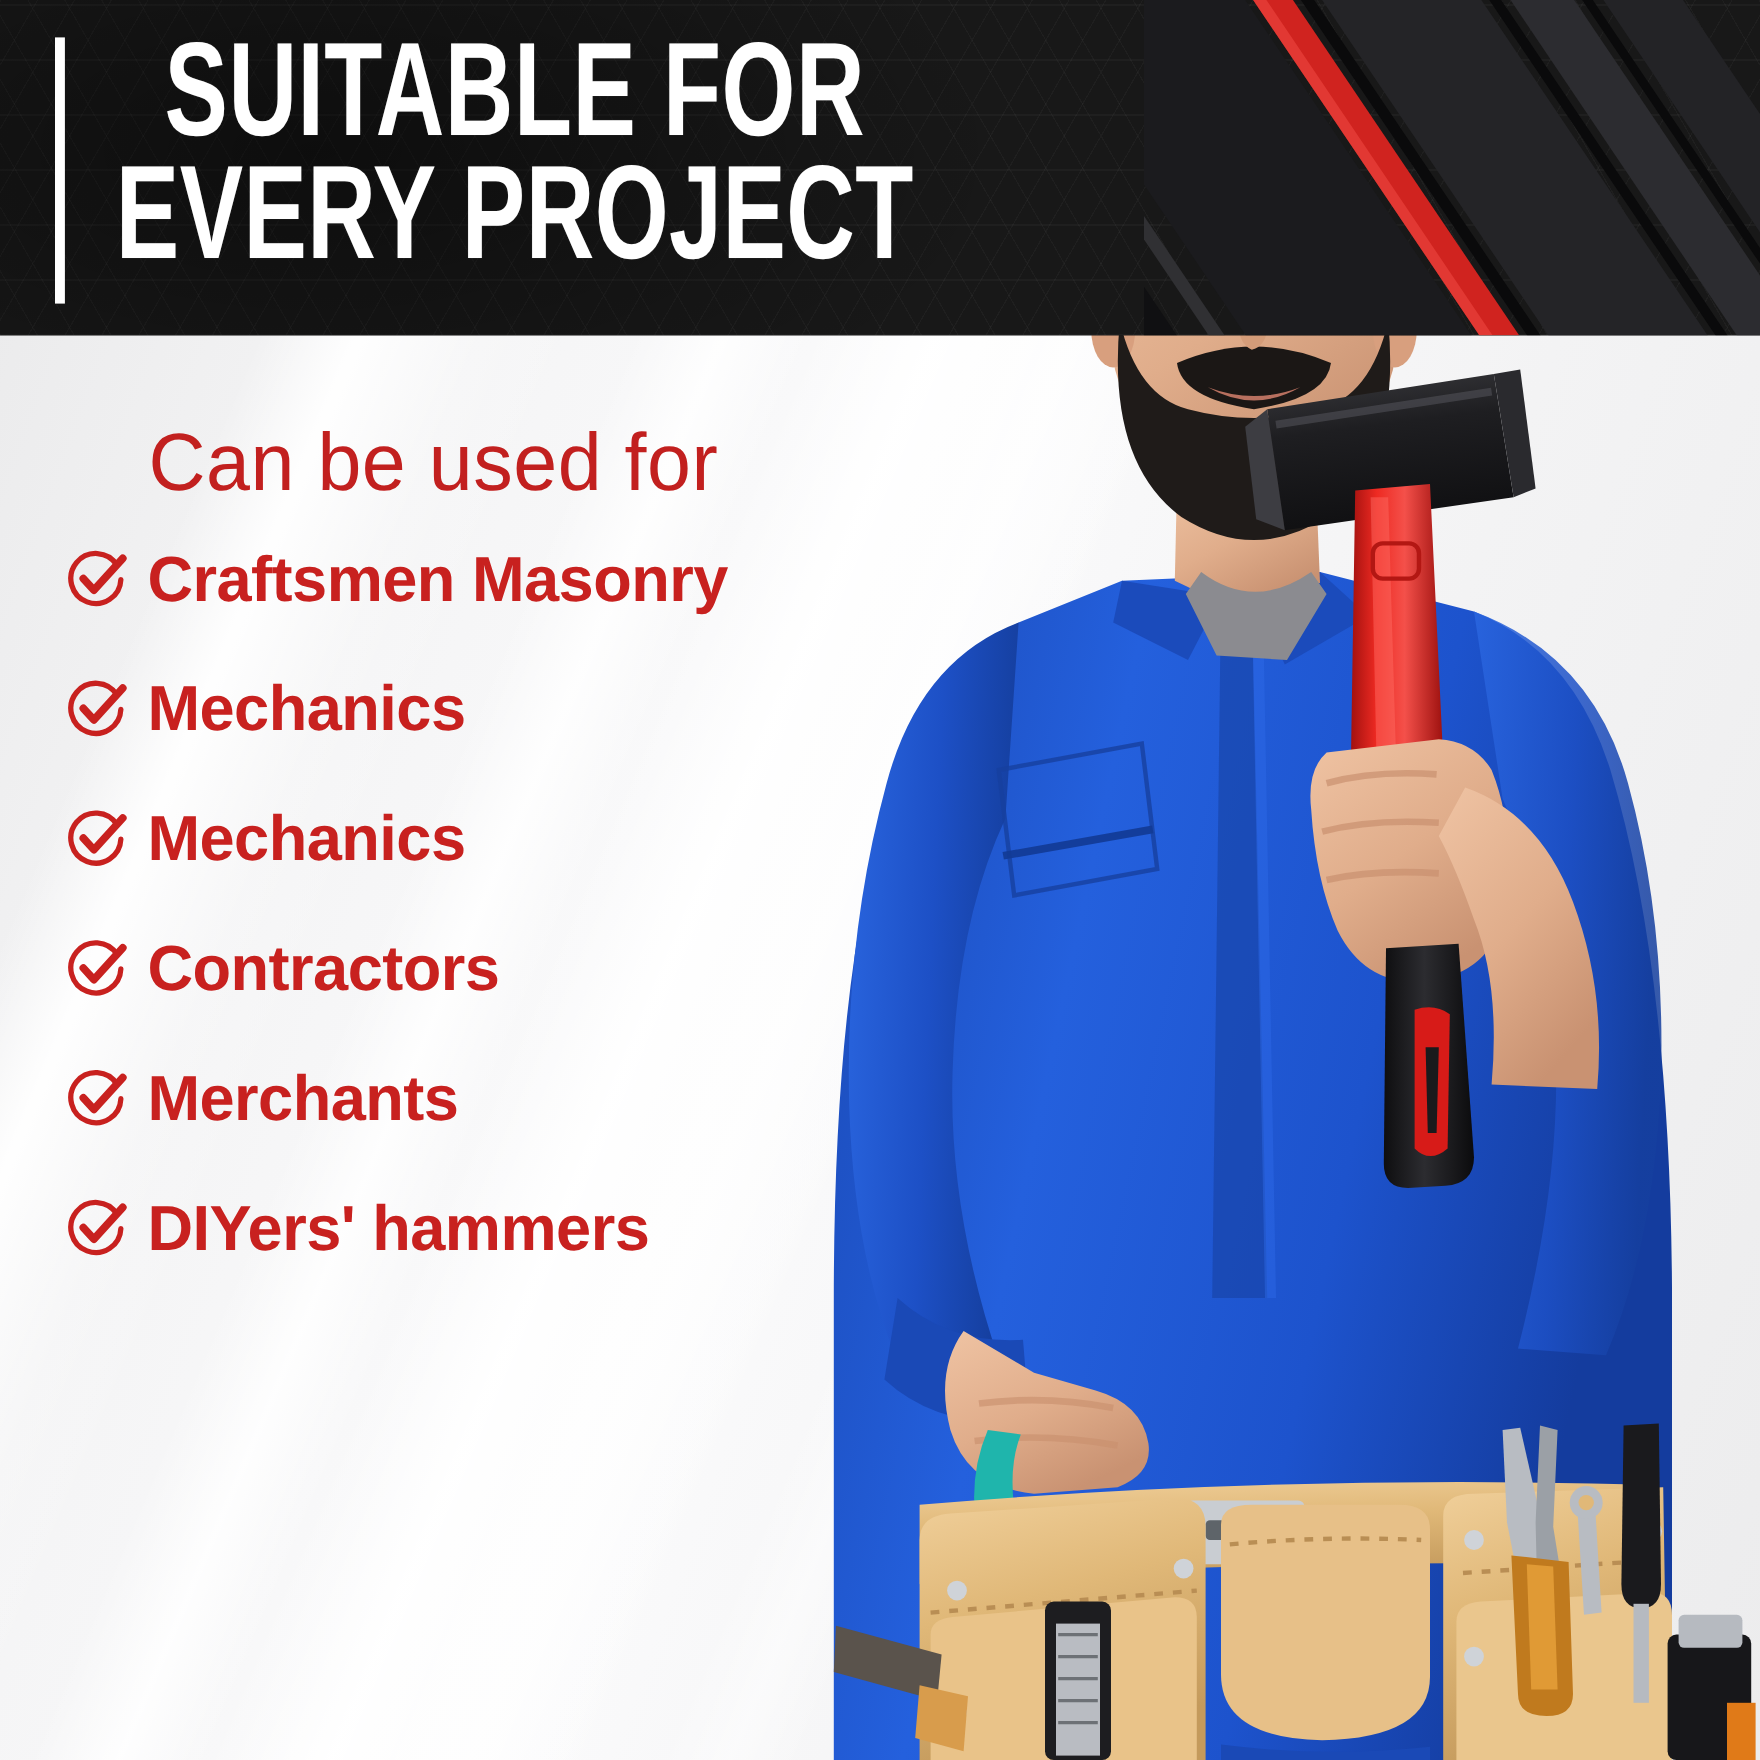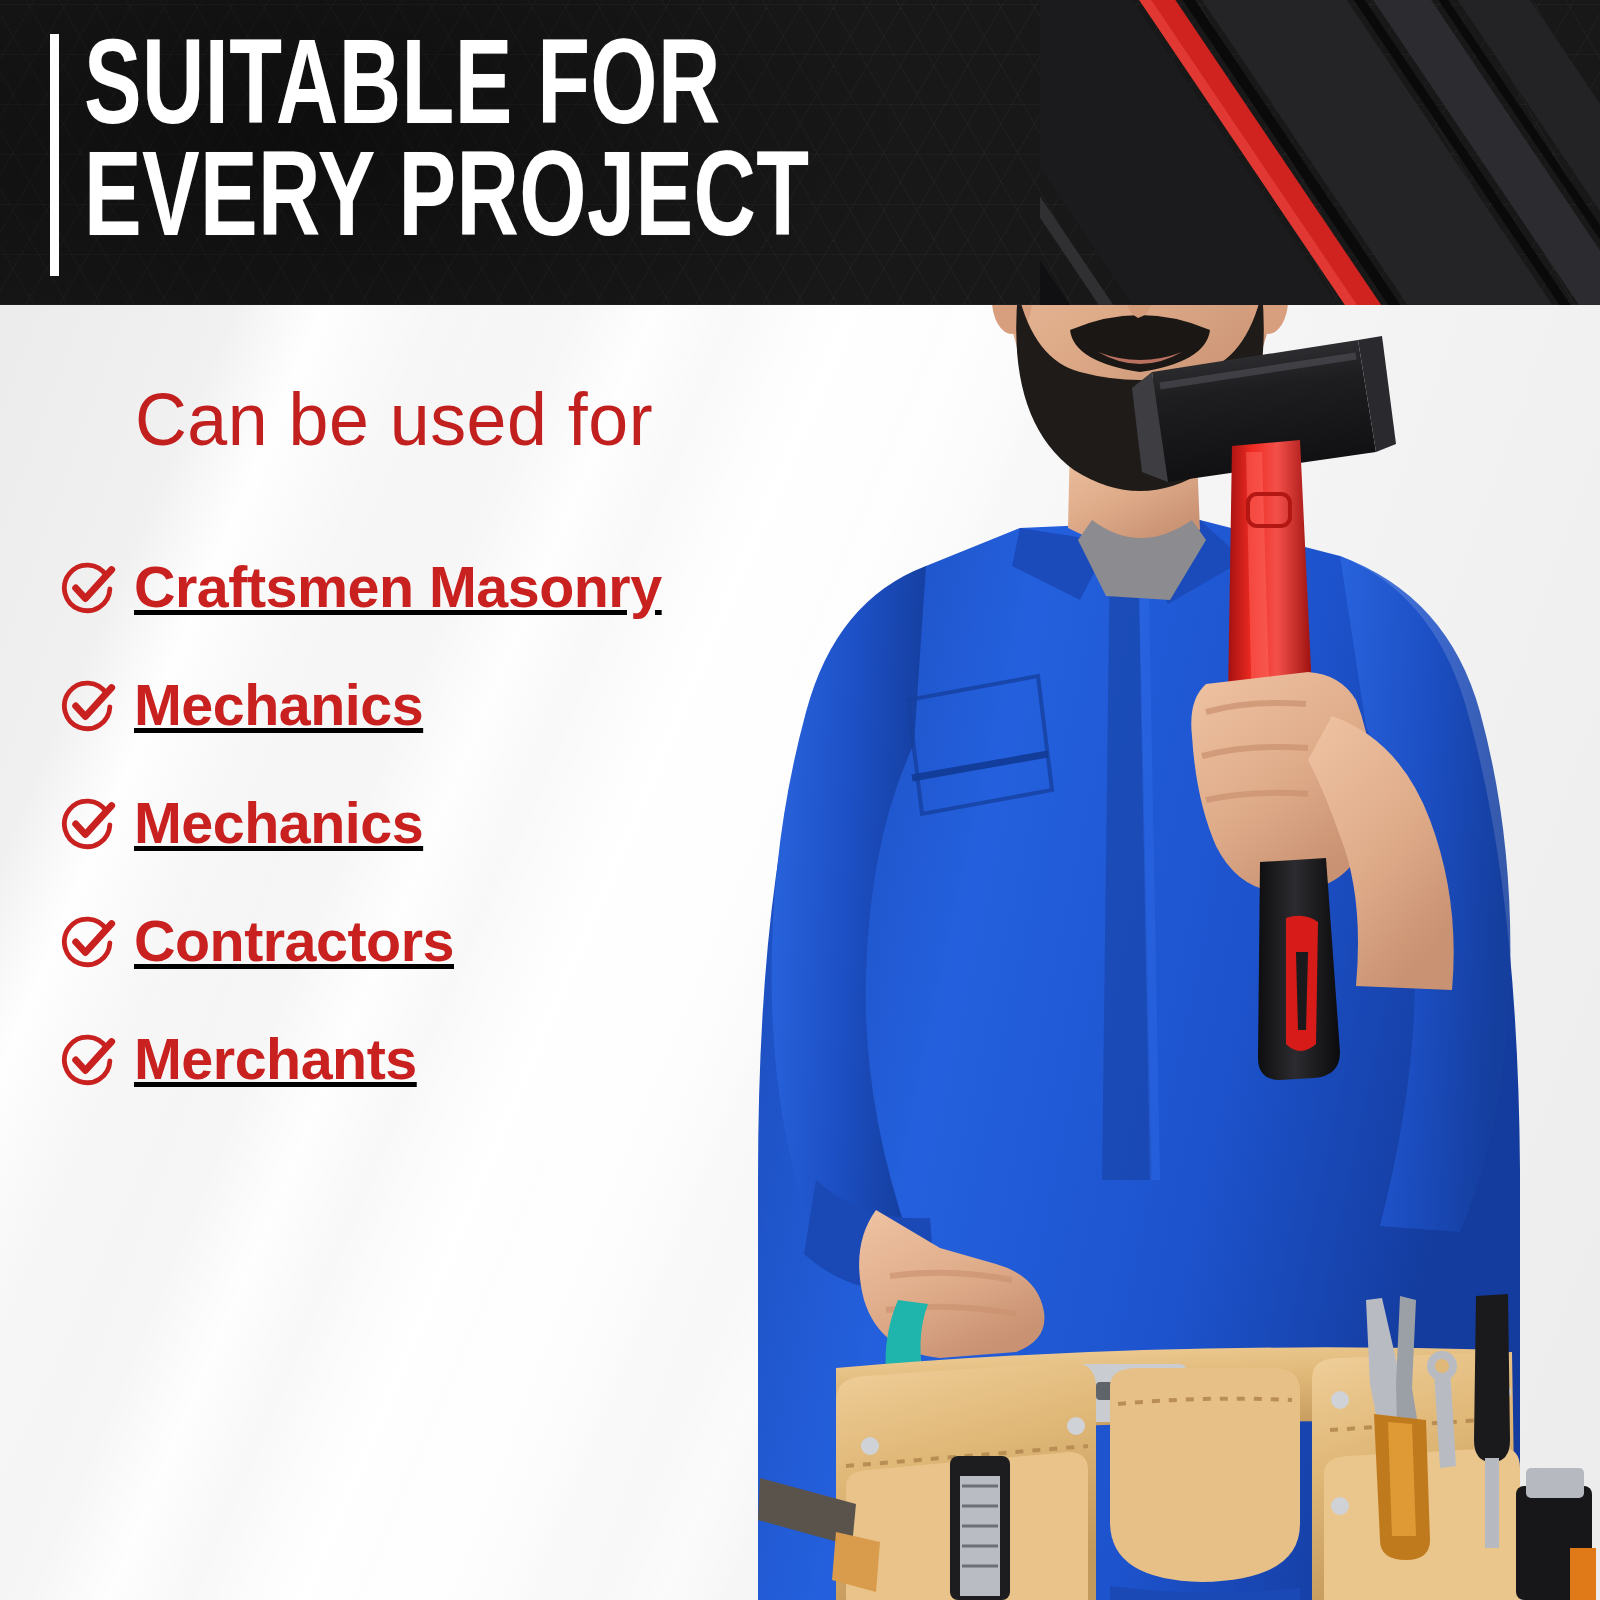--- a/index.html
+++ b/index.html
@@ -39,21 +39,21 @@
     position:absolute; top:-400px; width:150px; height:2600px;
     background:linear-gradient(90deg, rgba(255,255,255,0) 0%, rgba(255,255,255,0.85) 50%, rgba(255,255,255,0) 100%);
     transform:rotate(23deg); pointer-events:none;
   }
   .s1{ left:330px; } .s2{ left:620px; width:210px; opacity:.75; }
   .s3{ left:900px; width:120px; opacity:.55; }
 
   
   .header{
     position:absolute; left:0; top:0; width:1600px; height:305px;
-    background:#181818; overflow:hidden;
+    background:#181818; overflow:hidden;text-align:center;
   }
   .hex-pattern{
     position:absolute; inset:0;
     background-image:
       repeating-linear-gradient(60deg, rgba(255,255,255,0.035) 0 1px, rgba(255,255,255,0) 1px 29px),
       repeating-linear-gradient(-60deg, rgba(255,255,255,0.035) 0 1px, rgba(255,255,255,0) 1px 29px),
       repeating-linear-gradient(0deg, rgba(255,255,255,0.035) 0 1px, rgba(255,255,255,0) 1px 50px);
     opacity:.9;
   }
   .hex-vignette{
@@ -99,23 +99,22 @@
     transform:scaleX(0.97);
     transform-origin:left top;
     white-space:nowrap;
   }
 
   .use-list{
     position:absolute; left:60px; top:498px; width:760px;
     list-style:none;
   }
   .use-item{
-    display:flex; align-items:flex-end;
+    display:flex; align-items:flex-start;
     height:118px;
-    text-decoration:underline;
   }
   .check-icon{
     flex:0 0 auto; width:56px; height:56px; margin-right:18px;
     display:block;
   }
   .use-label{
     font-family:"Liberation Sans", sans-serif;
     font-weight:700;
     font-size:58px;
     line-height:1;
@@ -377,15 +376,22 @@
           </svg></span>
         <span class="use-label">Contractors</span>
       </li>
       <li class="use-item">
         <span class="check-icon"><svg viewBox="0 0 64 64" xmlns="http://www.w3.org/2000/svg">
             <path d="M53 18 A26 26 0 1 0 57 33" fill="none" stroke="#c8211f" stroke-width="5.5" stroke-linecap="round"></path>
             <path d="M18 32 L29 44 L59 11" fill="none" stroke="#c8211f" stroke-width="8" stroke-linecap="round" stroke-linejoin="round"></path>
           </svg></span>
         <span class="use-label">Merchants</span>
       </li>
+      <li class="use-item">
+        <span class="check-icon"><svg viewBox="0 0 64 64" xmlns="http://www.w3.org/2000/svg">
+            <path d="M53 18 A26 26 0 1 0 57 33" fill="none" stroke="#c8211f" stroke-width="5.5" stroke-linecap="round"></path>
+            <path d="M18 32 L29 44 L59 11" fill="none" stroke="#c8211f" stroke-width="8" stroke-linecap="round" stroke-linejoin="round"></path>
+          </svg></span>
+        <span class="use-label">DIYers' hammers</span>
+      </li>
     </ul>
 
 </div>
 
 </body></html>

